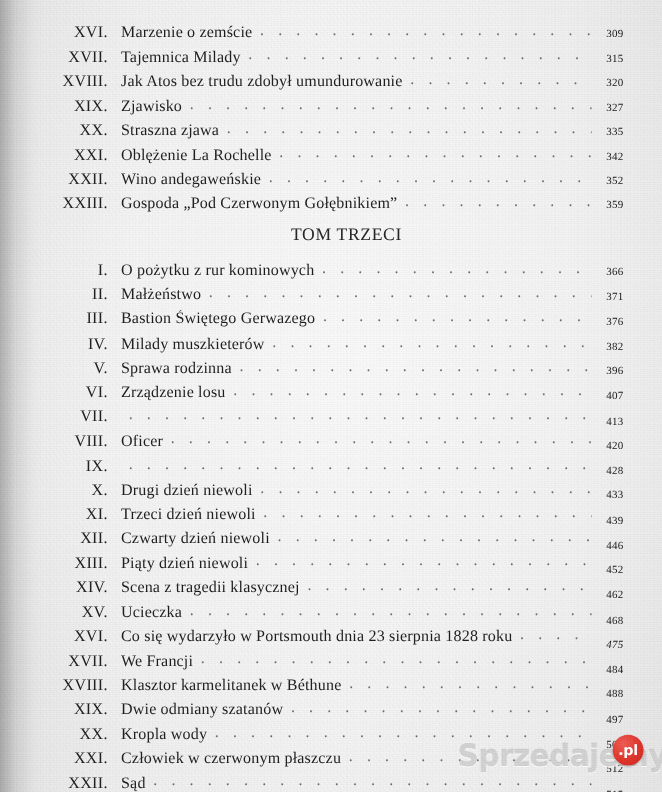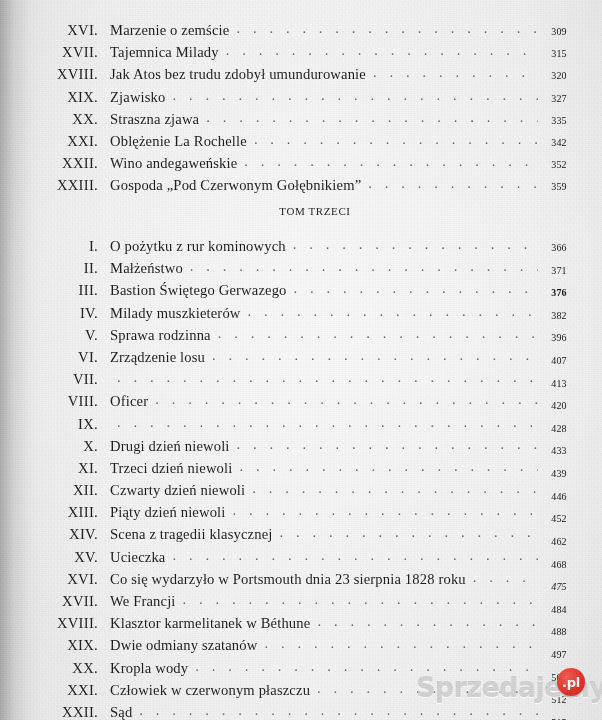--- a/index.html
+++ b/index.html
@@ -51,21 +51,21 @@
     left: 0;
     right: 0;
   }
   #block-two  { top: 22px; }
   #volume-heading {
     position: absolute;
     top: 205px;
     left: 0;
     right: 0;
     text-align: center;
-    font-size: 11px;
+    font-size: 16px;
     letter-spacing: 0.6px;
     color: #222;
     font-family: "Liberation Serif", "DejaVu Serif", serif;
     padding-left: 28px;
   }
   #block-three { top: 238px; }
 
   .toc-row {
     position: relative;
     display: flex;
@@ -264,21 +264,21 @@
           <span class="leader">. . . . . . . . . . . . . . . . . . . . . . . . . . . . . . . . . . . . . . . . . . . . . . . . . . . . . . . . . . . . . . . . . . . . . . . .</span>
         </span>
         <span class="page-num" style="top: 0.42px;">371</span>
       </div>
       <div class="toc-row">
         <span class="numeral">III.</span>
         <span class="title-cell">
           <span class="title">Bastion Świętego Gerwazego</span>
           <span class="leader">. . . . . . . . . . . . . . . . . . . . . . . . . . . . . . . . . . . . . . . . . . . . . . . . . . . . . . . . . . . . . . . . . . . . . . . .</span>
         </span>
-        <span class="page-num" style="top: 0.84px; font-weight: bold;">376</span>
+        <span class="page-num" style="top: 0.84px;">376</span>
       </div>
       <div class="toc-row">
         <span class="numeral">IV.</span>
         <span class="title-cell">
           <span class="title">Milady muszkieterów</span>
           <span class="leader">. . . . . . . . . . . . . . . . . . . . . . . . . . . . . . . . . . . . . . . . . . . . . . . . . . . . . . . . . . . . . . . . . . . . . . . .</span>
         </span>
         <span class="page-num" style="top: 1.26px;">382</span>
       </div>
       <div class="toc-row">

